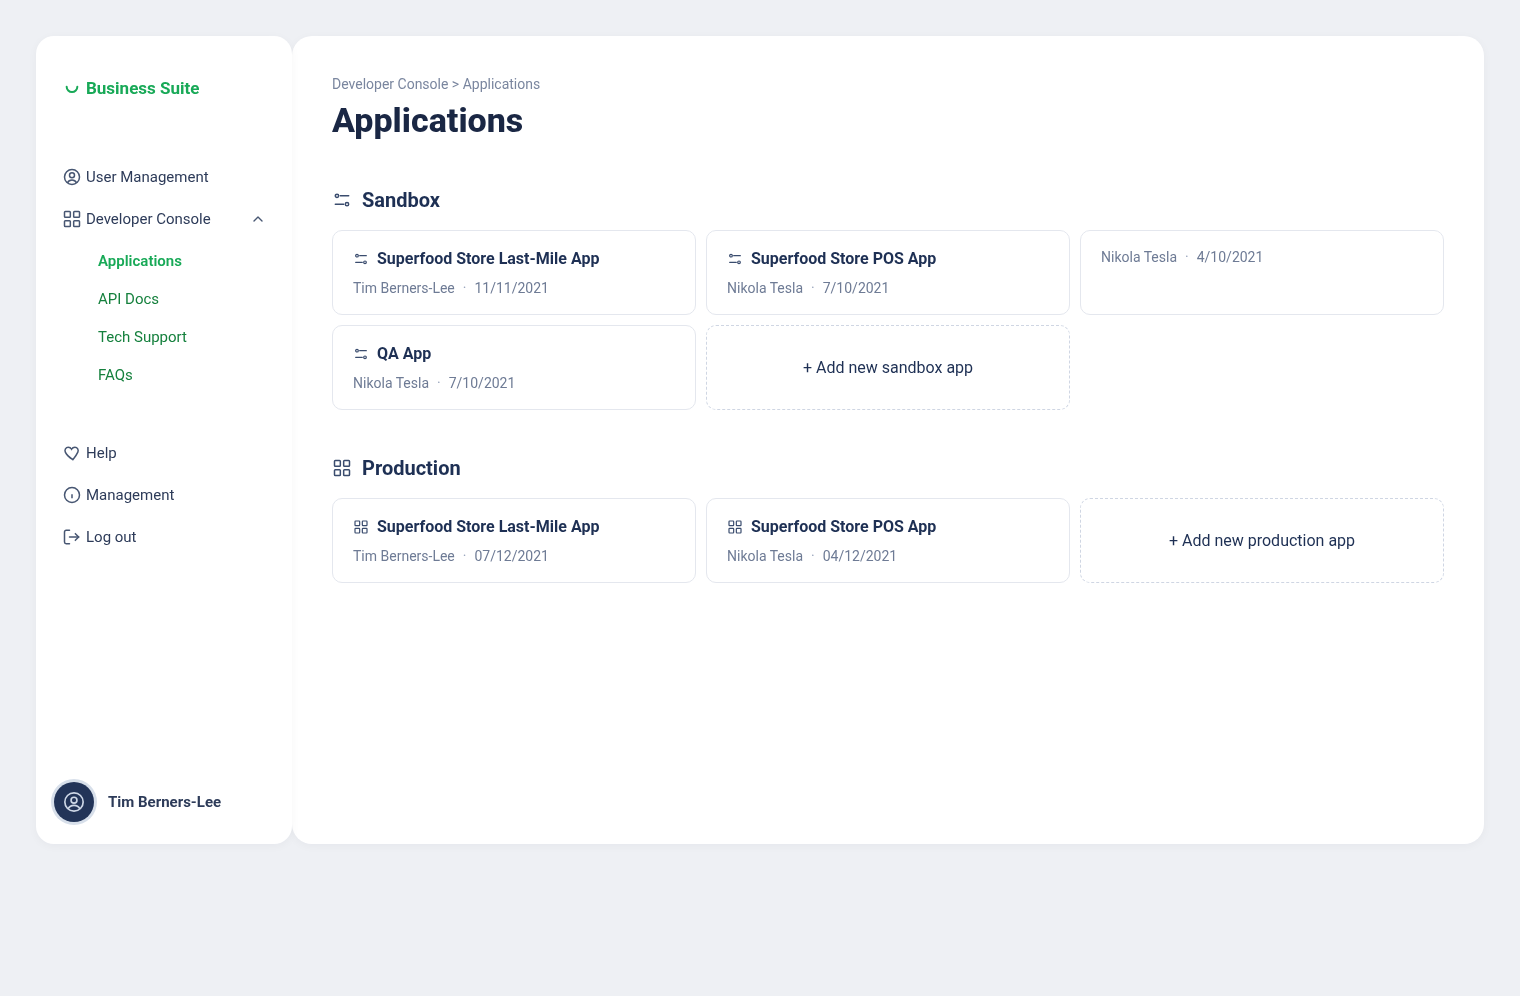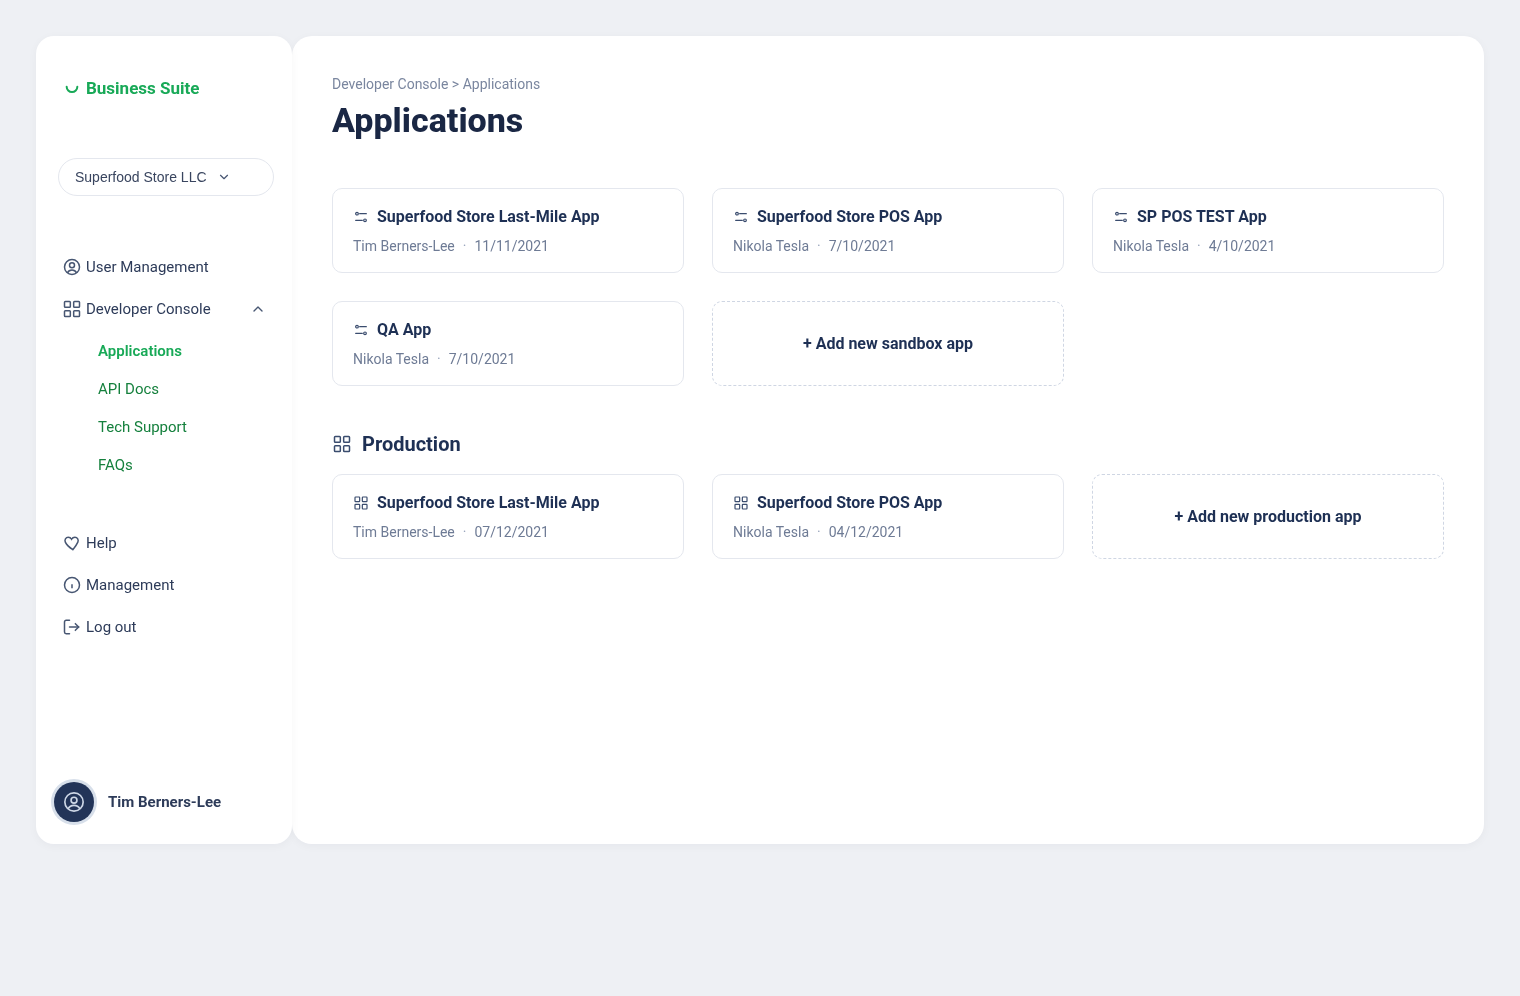--- a/index.html
+++ b/index.html
@@ -159,21 +159,21 @@
     gap: 10px;
     font-size: 20px;
     font-weight: 700;
     color: #1e3054;
     margin-bottom: 18px;
   }
   .section-head .icon { color: #3a4c6e; display:inline-flex; }
   .card-grid {
     display: grid;
     grid-template-columns: repeat(3, minmax(0, 1fr));
-    gap: 28px;
+    gap: 10px;
     margin-bottom: 46px;
   }
   .card {
     border: 1px solid #e4e7ee;
     border-radius: 10px;
     padding: 18px 20px 18px 20px;
     background: #fff;
     cursor: pointer;
   }
   .card-title-row {
@@ -194,21 +194,21 @@
     align-items: center;
     gap: 8px;
   }
   .dot { color: #9aa6bd; }
   .add-card {
     border: 1.5px dashed #cfd6e3;
     border-radius: 10px;
     display: flex;
     align-items: center;
     justify-content: center;
-    font-weight: 700;
+    font-weight: 400;
     color: #1e3054;
     cursor: pointer;
     padding: 30px 0;
   }
 
   svg { display: block; }
 </style>
 </head>
 <body>
 
@@ -217,28 +217,20 @@
   <aside class="sidebar">
     <div class="logo">
       <span class="logo-mark">
         <svg width="16" height="16" viewBox="0 0 24 24" fill="none" stroke="#18a957" stroke-width="3" stroke-linecap="round">
             <path d="M4 10a8 8 0 0 0 16 0"></path>
           </svg>
       </span>
       <span class="logo-text">Business Suite</span>
     </div>
 
-    <button class="org-pill">
-      <span>Superfood Store LLC</span>
-      <span>
-        <svg width="14" height="14" viewBox="0 0 24 24" fill="none" stroke="#475672" stroke-width="2" stroke-linecap="round" stroke-linejoin="round">
-            <polyline points="6 9 12 15 18 9"></polyline>
-          </svg>
-      </span>
-    </button>
 
     <nav class="nav">
       <div class="nav-item">
         <span class="icon">
           <svg width="20" height="20" viewBox="0 0 24 24" fill="none" stroke="#475672" stroke-width="1.8">
               <circle cx="12" cy="12" r="9"></circle>
               <circle cx="12" cy="10" r="3"></circle>
               <path d="M6.5 19c1.2-2.4 3.3-3.5 5.5-3.5s4.3 1.1 5.5 3.5"></path>
             </svg>
         </span>
@@ -312,20 +304,31 @@
           </svg>
       </div>
       <span class="user-name">Tim Berners-Lee</span>
     </div>
   </aside>
 
   <main class="main">
     <div class="breadcrumb">Developer Console &gt; Applications</div>
     <h1 class="page-title">Applications</h1>
 
+    <div class="section-head">
+      <span class="icon">
+        <svg width="20" height="20" viewBox="0 0 24 24" fill="none" stroke="#3a4c6e" stroke-width="1.8" stroke-linecap="round">
+            <circle cx="6" cy="7" r="2"></circle>
+            <line x1="10" y1="7" x2="20" y2="7"></line>
+            <circle cx="18" cy="17" r="2"></circle>
+            <line x1="4" y1="17" x2="14" y2="17"></line>
+          </svg>
+      </span>
+      <span>Sandbox</span>
+    </div>
 
     <div class="card-grid">
       <div class="card">
         <div class="card-title-row">
           <span>
             <svg width="16" height="16" viewBox="0 0 24 24" fill="none" stroke="#3a4c6e" stroke-width="1.8" stroke-linecap="round">
                 <circle cx="6" cy="7" r="2"></circle>
                 <line x1="10" y1="7" x2="20" y2="7"></line>
                 <circle cx="18" cy="17" r="2"></circle>
                 <line x1="4" y1="17" x2="14" y2="17"></line>
@@ -353,31 +356,20 @@
           <span class="card-title">Superfood Store POS App</span>
         </div>
         <div class="card-meta">
           <span>Nikola Tesla</span>
           <span class="dot">·</span>
           <span>7/10/2021</span>
         </div>
       </div>
 
       <div class="card">
-        <div class="card-title-row">
-          <span>
-            <svg width="16" height="16" viewBox="0 0 24 24" fill="none" stroke="#3a4c6e" stroke-width="1.8" stroke-linecap="round">
-                <circle cx="6" cy="7" r="2"></circle>
-                <line x1="10" y1="7" x2="20" y2="7"></line>
-                <circle cx="18" cy="17" r="2"></circle>
-                <line x1="4" y1="17" x2="14" y2="17"></line>
-              </svg>
-          </span>
-          <span class="card-title">SP POS TEST App</span>
-        </div>
         <div class="card-meta">
           <span>Nikola Tesla</span>
           <span class="dot">·</span>
           <span>4/10/2021</span>
         </div>
       </div>
 
       <div class="card">
         <div class="card-title-row">
           <span>

